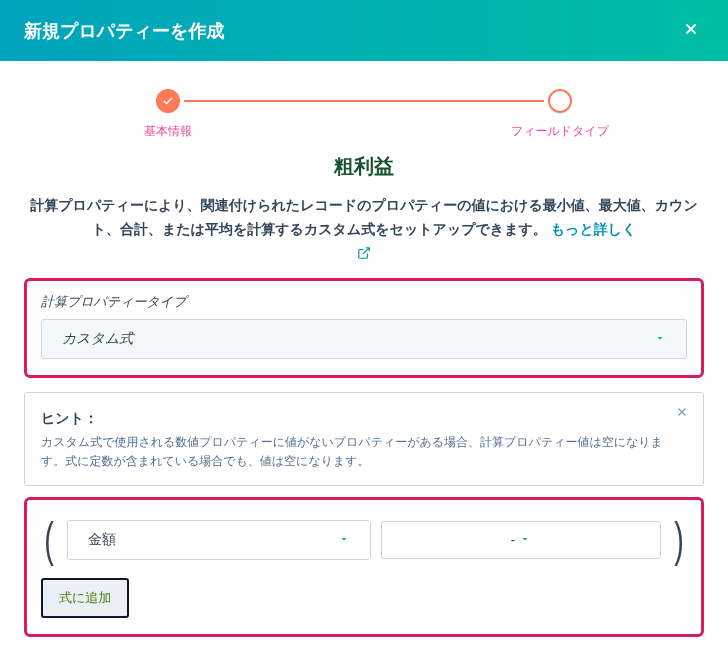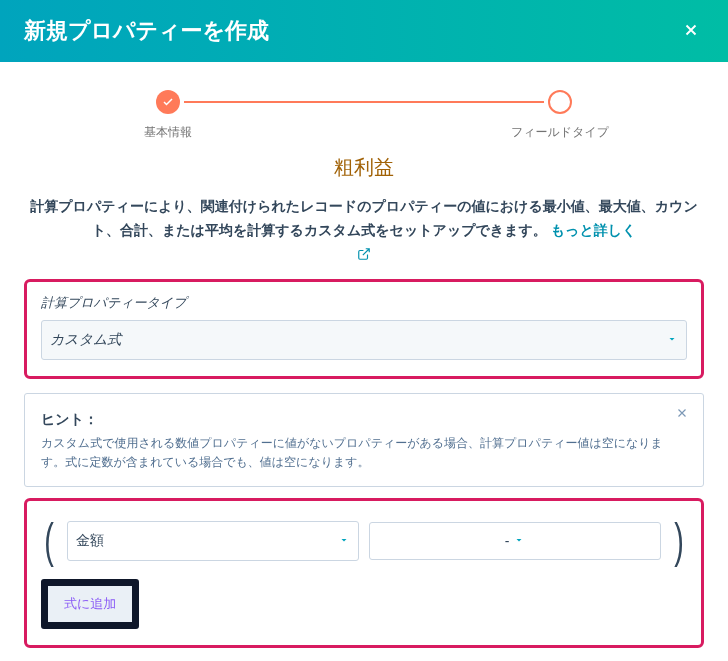--- a/index.html
+++ b/index.html
@@ -10,46 +10,46 @@
     width: 728px;
   }
   .header {
     background: linear-gradient(90deg, #00a4bd 0%, #00bda5 100%);
     color: #fff;
     padding: 16px 24px;
     display: flex;
     justify-content: space-between;
     align-items: center;
   }
-  .header-title { font-size: 22px; font-weight: 600; text-align: right; }
+  .header-title { font-size: 18px; font-weight: 600; text-align: right; }
   .close-btn { background: none; border: none; color: #fff; cursor: pointer; padding: 4px; }
   .close-btn svg { width: 18px; height: 18px; }
 
   .content { padding: 20px 24px 30px; background: #fff; }
 
   .stepper { display: flex; align-items: center; justify-content: center; margin: 8px 0 40px; }
   .step { display: flex; flex-direction: column; align-items: center; position: relative; }
   .step-circle { width: 24px; height: 24px; border-radius: 50%; display: flex; align-items: center; justify-content: center; }
   .step-circle.done { background: #ff7a59; color: #fff; }
   .step-circle.current { background: #fff; border: 2px solid #ff7a59; }
-  .step-label { font-size: 12px; color: #737373; margin-top: 8px; position: absolute; top: 26px; white-space: nowrap; }
+  .step-label { font-size: 12px; color: #ec4899; margin-top: 8px; position: absolute; top: 26px; white-space: nowrap; }
   .step-line { height: 2px; background: #ff7a59; width: 360px; margin: 0 4px; }
 
-  .section-title { text-align: center; font-size: 20px; font-weight: 400; color: #a16207; margin-bottom: 14px; }
+  .section-title { text-align: center; font-size: 20px; font-weight: 700; color: #14532d; margin-bottom: 14px; }
 
   .desc { text-align: center; font-size: 14px; line-height: 1.7; font-weight: 600; color: #33475b; margin-bottom: 4px; }
   .desc a { color: #0091ae; text-decoration: none; font-weight: 600; }
   .ext-icon-wrap { text-align: center; margin-bottom: 14px; }
   .ext-icon { width: 14px; height: 14px; color: #0091ae; display: inline-block; }
 
   .highlight-box { border: 3px solid #d81b60; border-radius: 6px; padding: 12px 14px 16px; margin-bottom: 14px; font-style: italic; }
   .field-label { font-size: 13px; color: #33475b; margin-bottom: 8px; }
   .select {
     width: 100%;
-    padding: 10px 8px;
+    padding: 10px 20px;
     border: 1px solid #cbd6e2;
     border-radius: 3px;
     background: #f5f8fa;
     font-size: 14px;
     color: #33475b;
     display: flex;
     justify-content: space-between;
     align-items: center;
     cursor: pointer;
   }
@@ -73,23 +73,23 @@
 
   .formula-area { border: 3px solid #d81b60; border-radius: 6px; padding: 16px 14px; }
   .formula-row { display: flex; align-items: center; gap: 10px; margin-bottom: 14px; }
   .paren { font-size: 48px; font-weight: 300; color: #33475b; line-height: 1; transform: scaleX(0.6); font-family: "Helvetica Neue", Arial, sans-serif; }
   .formula-row .select { flex: 1; }
   .op-select { width: 50px; flex: 0 0 50px; padding: 10px 8px; text-align: center; justify-content: center; gap: 4px; }
 
   .btn {
     display: inline-block;
     padding: 9px 16px;
-    border: 7px solid #0f172a;
+    border: 2px solid #0f172a;
     background: #eaf0f6;
-    color: #8b5cf6;
+    color: #4d7c0f;
     font-size: 13px;
     border-radius: 3px;
     cursor: pointer;
   }
 </style>
 </head>
 <body>
 
 <div class="header">
   <span class="header-title">新規プロパティーを作成</span>

